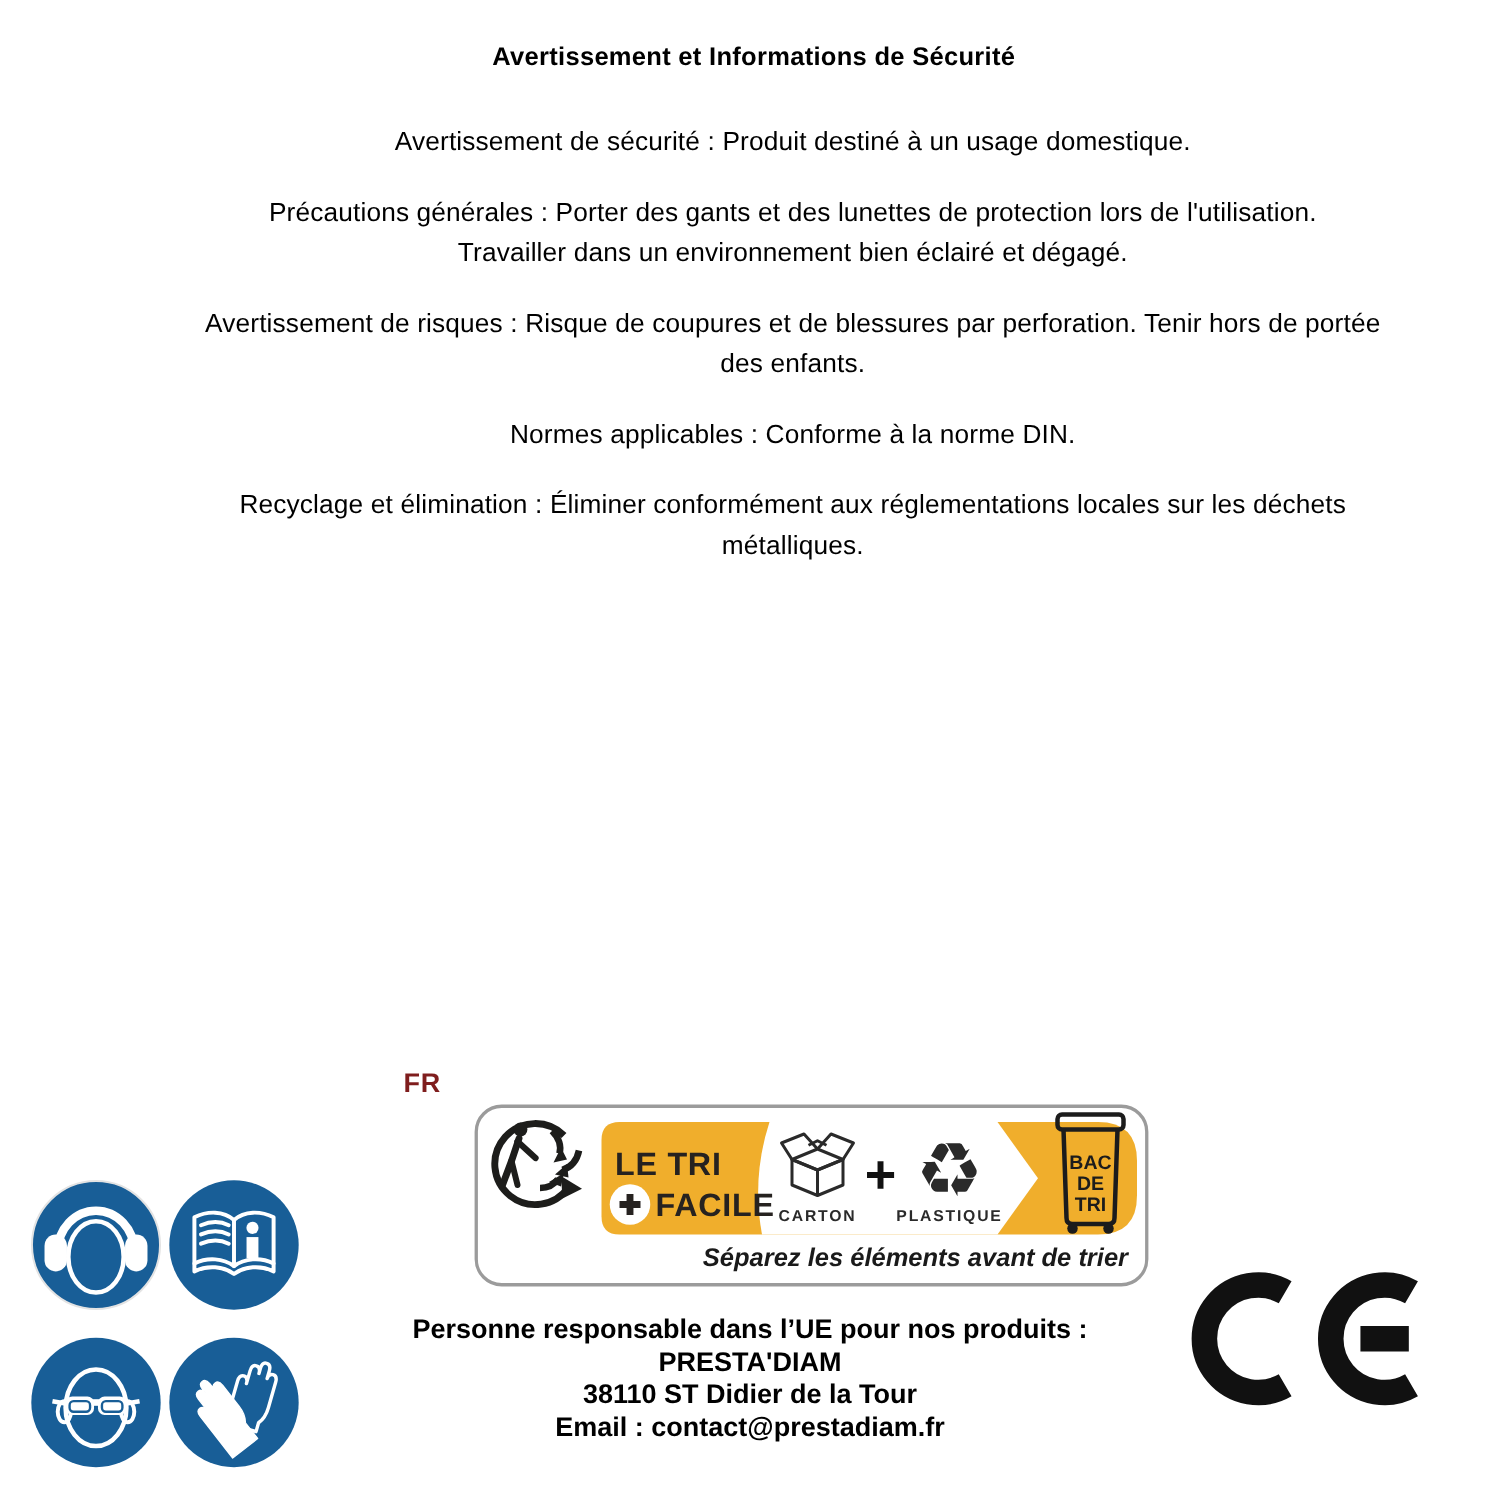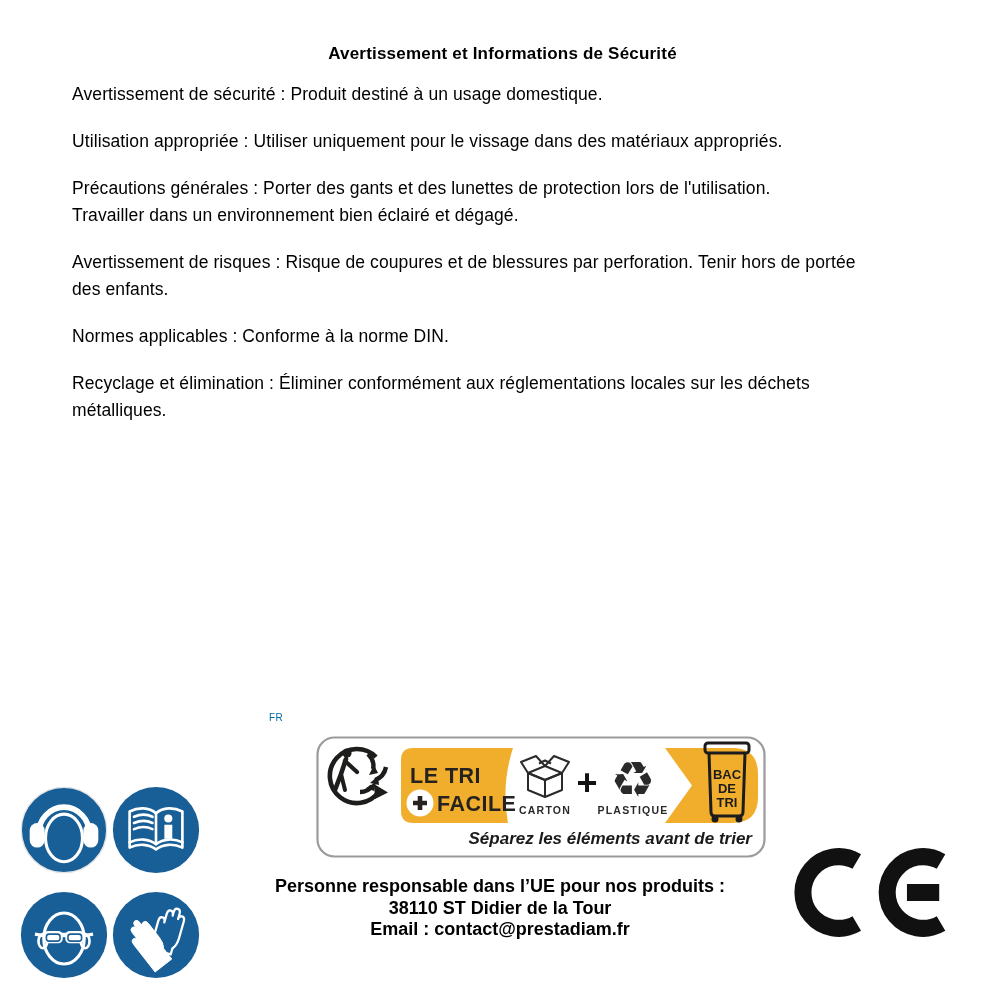--- a/index.html
+++ b/index.html
@@ -2,51 +2,50 @@
 <html><head>
 <meta charset="utf-8">
 <style>
   html,body{margin:0;padding:0;}
   body{
     width:1005px;height:1005px;position:relative;background:#fff;
     font-family:"Liberation Sans","DejaVu Sans",sans-serif;color:#000;
     overflow:hidden;
   }
   .page-title{
-    position:absolute;top:44px;left:0;width:1005px;text-align:center;
+    position:absolute;top:28px;left:0;width:1005px;text-align:center;
     font-size:17px;font-weight:700;letter-spacing:.2px;
   }
-  .doc{position:absolute;top:81px;left:72px;right:20px;}
+  .doc{position:absolute;top:81px;left:72px;right:20px;text-align:center;}
   .doc p{
     margin:0 0 20px;font-size:17.5px;line-height:27px;font-weight:400;
     white-space:pre;letter-spacing:.1px;
   }
   .sicon{position:absolute;width:88px;height:88px;}
   .sicon svg{width:100%;height:100%;display:block;}
   .fr-code{
-    position:absolute;left:269px;top:712px;font-size:10px;font-weight:400;
-    letter-spacing:.5px;color:#0369a1;
+    position:absolute;left:269px;top:712px;font-size:18px;font-weight:700;
+    letter-spacing:.5px;color:#7f1d1d;
   }
   .infotri{position:absolute;left:268px;top:736px;width:450px;height:122px;padding-left:48px;}
   .infotri svg{width:100%;height:100%;display:block;}
   .address{
     position:absolute;left:240px;top:876px;width:520px;text-align:center;
     font-size:18px;font-weight:700;line-height:21.6px;
   }
   .ce{position:absolute;left:794px;top:845px;width:156px;height:95px;}
   .ce svg{width:100%;height:100%;display:block;}
 </style>
 </head>
 <body>
 
 <div class="page-title">Avertissement et Informations de Sécurité</div>
 
 <div class="doc">
   <p>Avertissement de sécurité : Produit destiné à un usage domestique.</p>
-  <p>Utilisation appropriée : Utiliser uniquement pour le vissage dans des matériaux appropriés.</p>
   <p>Précautions générales : Porter des gants et des lunettes de protection lors de l'utilisation.
 Travailler dans un environnement bien éclairé et dégagé.</p>
   <p>Avertissement de risques : Risque de coupures et de blessures par perforation. Tenir hors de portée
 des enfants.</p>
   <p>Normes applicables : Conforme à la norme DIN.</p>
   <p>Recyclage et élimination : Éliminer conformément aux réglementations locales sur les déchets
 métalliques.</p>
 </div>
 
 <div class="sicon" style="left:20px;top:786px;">
@@ -153,20 +152,21 @@
       <text x="24" y="53" font-size="13" font-weight="bold" fill="#1c1c1c" text-anchor="middle">DE</text>
       <text x="24" y="67" font-size="13" font-weight="bold" fill="#1c1c1c" text-anchor="middle">TRI</text>
     </g>
 
     <text x="436" y="108" text-anchor="end" font-style="italic" font-size="17" font-weight="600" fill="#1a1a1a">Séparez les éléments avant de trier</text>
   </svg>
 </div>
 
 <div class="address">
   <div>Personne responsable dans l’UE pour nos produits :</div>
+  <div>PRESTA'DIAM</div>
   <div>38110 ST Didier de la Tour</div>
   <div>Email : contact@prestadiam.fr</div>
 </div>
 
 <div class="ce">
   <svg viewBox="0 0 174 106">
     <path d="M70,18.4 A40,40 0 1 0 70,87.6" fill="none" stroke="#111" stroke-width="19"></path>
     <path d="M164,18.4 A40,40 0 1 0 164,87.6" fill="none" stroke="#111" stroke-width="19"></path>
     <path d="M126,53 L162,53" stroke="#111" stroke-width="19"></path>
   </svg>

